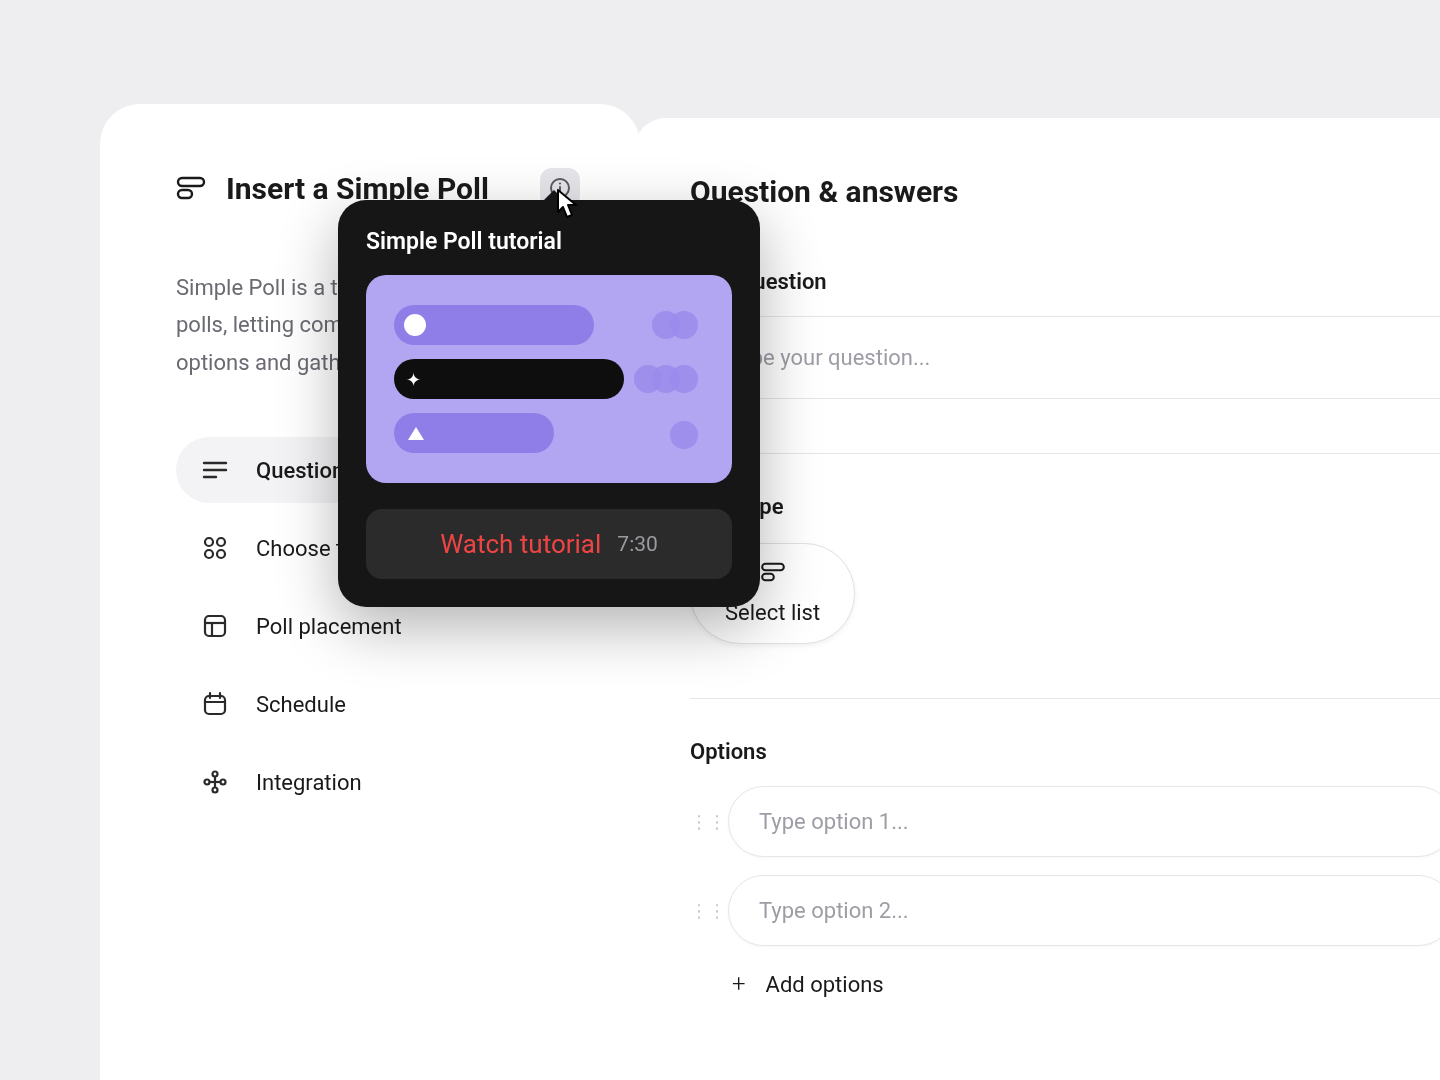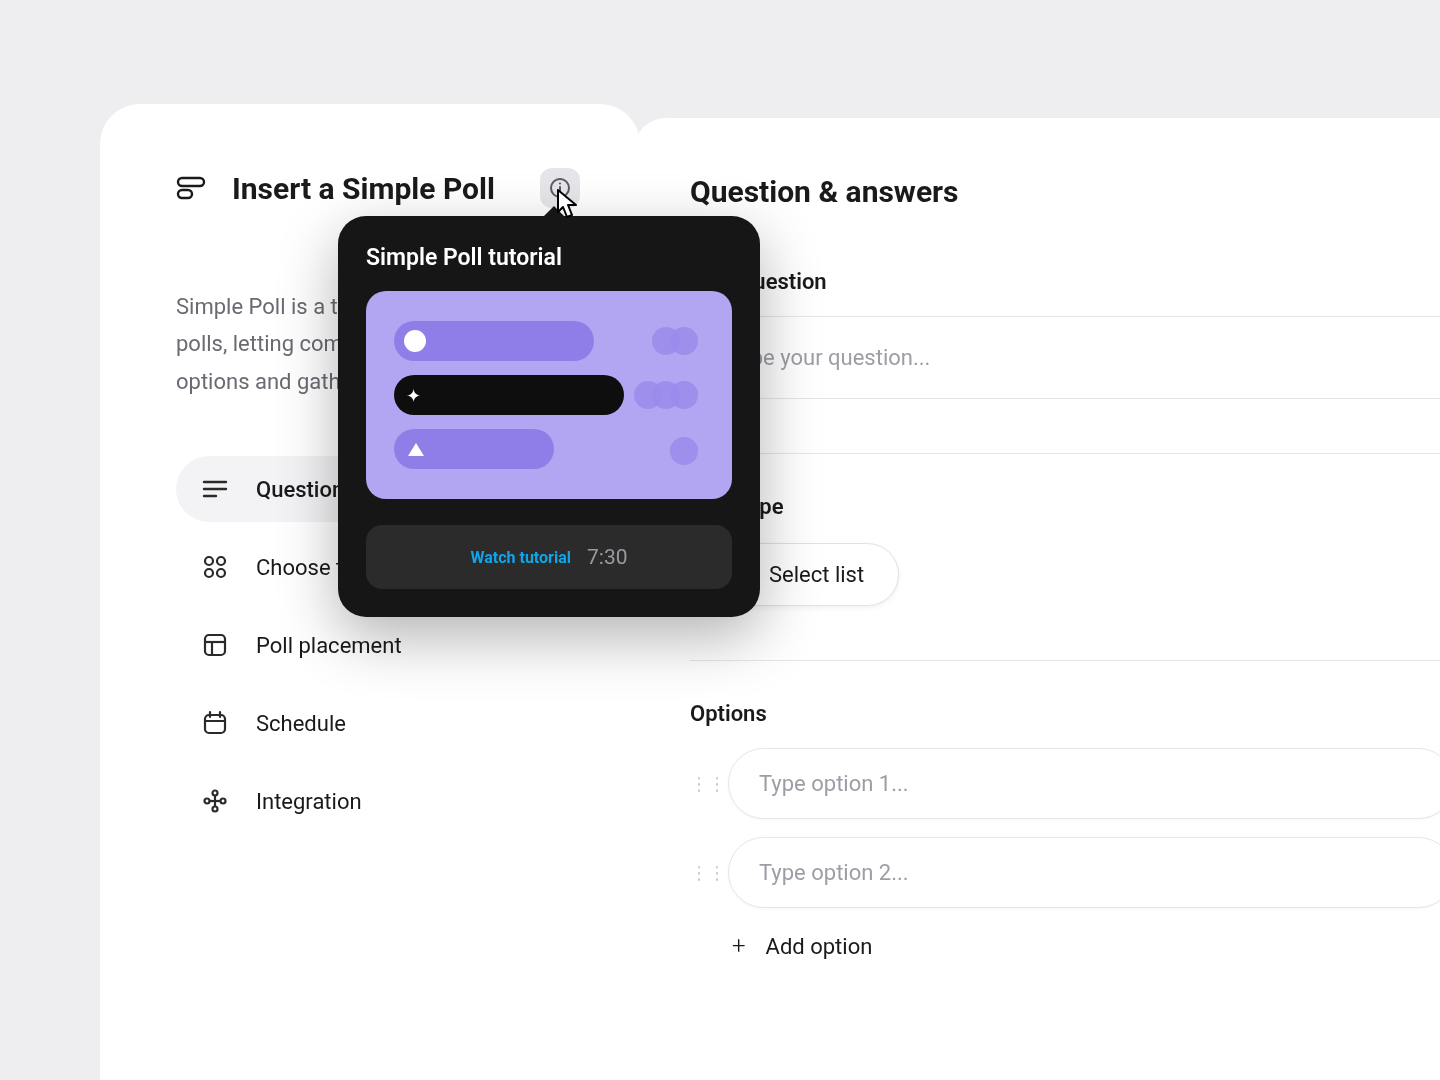--- a/index.html
+++ b/index.html
@@ -1,68 +1,68 @@
 <!DOCTYPE html>
 <html><head>
 <meta charset="utf-8">
 <style>
   *{box-sizing:border-box;margin:0;padding:0;font-family:-apple-system,BlinkMacSystemFont,"Segoe UI",Roboto,Helvetica,Arial,sans-serif;}
   body{background:#eeeef0;width:1440px;height:1080px;overflow:hidden;position:relative;}
 
   
   .left-panel{position:absolute;left:100px;top:104px;width:540px;height:980px;background:#fff;border-radius:40px 40px 0 0;padding:64px 60px 60px 76px;}
-  .lp-header{display:flex;align-items:center;gap:26px;margin-bottom:80px;}
+  .lp-header{display:flex;align-items:center;gap:20px;margin-bottom:61px;}
   .lp-title{font-size:30px;font-weight:700;color:#1a1a1a;}
   .info-btn{width:40px;height:40px;border-radius:12px;background:#e6e6ea;display:flex;align-items:center;justify-content:center;margin-left:auto;cursor:pointer;position:relative;}
   .desc{font-size:22px;color:#6a6a72;line-height:1.7;margin-bottom:56px;max-width:420px;}
   .nav{display:flex;flex-direction:column;gap:12px;}
   .nav-item{display:flex;align-items:center;gap:26px;padding:18px 24px;border-radius:999px;font-size:22px;color:#1a1a1a;cursor:pointer;}
   .nav-item.active{background:#f3f3f5;font-weight:500;}
   .nav-icon{width:30px;height:30px;display:flex;align-items:center;justify-content:center;color:#3a3a3a;}
 
   
   .right-panel{position:absolute;left:634px;top:118px;width:820px;height:966px;background:#fff;border-radius:32px 0 0 0;padding:56px 0 60px 56px;}
   .rp-title{font-size:30px;font-weight:700;color:#1a1a1a;margin-bottom:60px;}
   .section-label{font-size:22px;font-weight:600;color:#1a1a1a;margin-bottom:22px;margin-top:20px;}
   .q-input{width:100%;border:none;border-top:1px solid #e6e6ea;border-bottom:1px solid #e6e6ea;padding:28px 0 28px 38px;font-size:22px;color:#1a1a1a;background:transparent;}
   .q-input::placeholder{color:#9d9da6;}
   .vote-row{display:flex;gap:24px;align-items:center;margin-top:24px;}
-  .vote-btn{display:flex;align-items:center;gap:18px;padding:18px 34px;border-radius:999px;font-size:22px;color:#1a1a1a;background:transparent;border:none;cursor:pointer;}
+  .vote-btn{display:flex;align-items:center;gap:18px;padding:18px 34px;border-radius:999px;font-size:22px;color:#1a1a1a;background:transparent;border:none;cursor:pointer;flex-direction:column;}
   .vote-btn.selected{background:#fff;border:1px solid #e1e1e6;box-shadow:0 2px 5px rgba(0,0,0,.06);}
   .vote-btn:not(.selected){color:#6c6c74;}
   .options-wrap{margin-top:18px;}
   .option-row{display:flex;align-items:center;gap:18px;margin-bottom:18px;}
   .drag{color:#c6c6cd;font-size:18px;cursor:grab;width:20px;text-align:center;}
   .option-input{flex:1;border:1px solid #e6e6ea;border-radius:999px;padding:22px 30px;font-size:22px;box-shadow:0 1px 3px rgba(0,0,0,.04);}
   .option-input::placeholder{color:#9d9da6;}
   .add-option{display:flex;align-items:center;gap:20px;font-size:22px;color:#1a1a1a;cursor:pointer;margin-top:24px;margin-left:42px;}
   .plus{font-size:24px;font-weight:300;}
 
   .hr{height:1px;background:#e6e6ea;margin:54px -56px 46px 0;}
 
   
-  .popover{position:absolute;left:338px;top:216px;width:422px;background:#161616;border-radius:28px;padding:28px;color:#fff;box-shadow:0 20px 60px rgba(0,0,0,.3);}
+  .popover{position:absolute;left:338px;top:200px;width:422px;background:#161616;border-radius:28px;padding:28px;color:#fff;box-shadow:0 20px 60px rgba(0,0,0,.3);}
   .popover::before{content:"";position:absolute;top:-10px;left:204px;width:0;height:0;border-left:12px solid transparent;border-right:12px solid transparent;border-bottom:12px solid #161616;}
   .pop-title{font-size:23px;font-weight:600;margin-bottom:20px;}
   .pop-thumb{width:100%;height:208px;background:#b2a6f3;border-radius:20px;margin-bottom:26px;position:relative;padding:24px 28px;}
   .bar{height:40px;border-radius:22px;position:absolute;left:28px;display:flex;align-items:center;padding-left:10px;}
   .bar1{top:30px;width:200px;background:#8f7ee8;}
   .bar2{top:84px;width:230px;background:#0e0e0e;}
   .bar3{top:138px;width:160px;background:#8f7ee8;}
   .mark{width:22px;height:22px;border-radius:50%;background:#fff;}
   .sparkle{color:#fff;font-size:18px;margin-left:2px;}
   .tri{width:0;height:0;border-left:8px solid transparent;border-right:8px solid transparent;border-bottom:13px solid #fff;margin-left:4px;}
   .dots{position:absolute;display:flex;gap:-6px;}
   .dot{width:28px;height:28px;border-radius:50%;background:#9a8beb;opacity:.85;}
   .dots1{right:34px;top:36px;} .dots1 .dot:nth-child(2){margin-left:-10px;}
   .dots2{right:34px;top:90px;} .dots2 .dot{margin-left:-10px;} .dots2 .dot:first-child{margin-left:0;}
   .dots3{right:34px;top:146px;}
   .pop-desc{font-size:20px;line-height:1.6;color:#c8c8cd;margin-bottom:24px;}
   .watch-btn{width:100%;background:#2b2b2b;border:none;border-radius:16px;padding:20px;display:flex;justify-content:center;gap:16px;align-items:center;cursor:pointer;}
-  .watch-label{color:#0ea5e9;font-size:16px;font-weight:700;}
+  .watch-label{color:#ef4444;font-size:26px;font-weight:400;}
   .watch-time{color:#9a9aa0;font-size:21px;}
 
   
   .cursor{position:absolute;left:548px;top:186px;pointer-events:none;}
 
   svg{display:block;}
 </style>
 </head>
 <body>
 
@@ -175,21 +175,21 @@
     <div class="option-row">
       <span class="drag">⋮⋮</span>
       <input class="option-input" placeholder="Type option 1..." style="">
     </div>
     <div class="option-row">
       <span class="drag">⋮⋮</span>
       <input class="option-input" placeholder="Type option 2..." style="">
     </div>
     <div class="add-option">
       <span class="plus">+</span>
-      <span>Add option</span>
+      <span>Add options</span>
     </div>
   </div>
 </div>
 
 <div class="popover">
   <div class="pop-title">Simple Poll tutorial</div>
   <div class="pop-thumb">
     <div class="bar bar1">
         <span class="mark"></span>
       </div>

